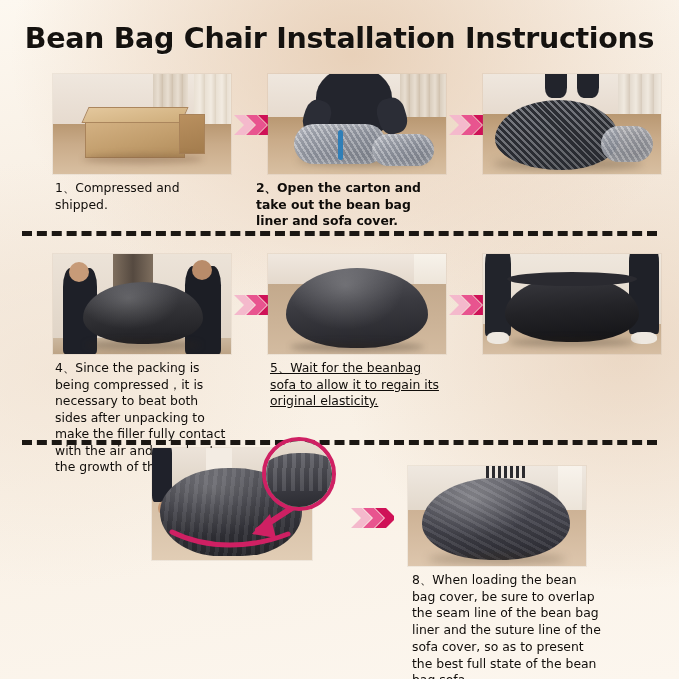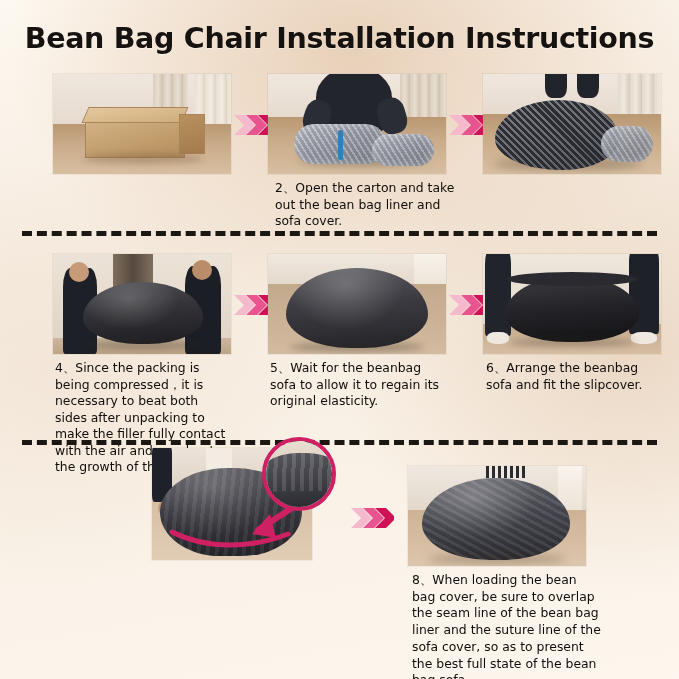--- a/index.html
+++ b/index.html
@@ -96,20 +96,21 @@
   <div class="photo" style="left:53px;top:74px;width:178px;height:100px;">
     <div class="wall" style="height:52%;"></div>
     <div class="curtain" style="left:56%;width:20%;height:60%;"></div>
     <div class="curtain" style="left:79%;width:21%;height:62%;background:repeating-linear-gradient(90deg,#e9e0d3 0px,#f2ebe1 6px,#ded3c3 11px);"></div>
     <div class="floor" style="height:50%;"></div>
     <div class="box3d" style="left:32px;top:44px;width:98px;height:38px;"></div>
     <div class="boxtop" style="left:32px;top:33px;width:98px;height:14px;transform:skewX(-24deg);"></div>
     <div class="box3d" style="left:126px;top:40px;width:24px;height:38px;background:linear-gradient(165deg,#b9905f,#a37c4d);"></div>
     <div class="blob" style="left:30px;top:80px;width:120px;height:10px;background:rgba(90,60,35,0.25);filter:blur(3px);"></div>
   </div>
+  <div class="cap" style="left:55px;top:180px;width:175px;">1、Compressed and shipped.</div>
 
   <div class="arrow" style="left:233px;top:112px;">
     <svg viewBox="0 0 44 26" aria-hidden="true">
       <polygon points="1,3 12,3 22,13 12,23 1,23 11,13" fill="#f4b9cc"></polygon>
       <polygon points="13,3 24,3 34,13 24,23 13,23 23,13" fill="#e8548f"></polygon>
       <polygon points="25,3 36,3 46,13 36,23 25,23 35,13" fill="#cf1157"></polygon>
     </svg>
   </div>
 
   <div class="photo" style="left:268px;top:74px;width:178px;height:100px;">
@@ -117,21 +118,21 @@
     <div class="curtain" style="left:74%;width:26%;height:52%;"></div>
     <div class="floor" style="height:57%;"></div>
     <div class="person" style="left:48px;top:-6px;width:76px;height:66px;background:#23252d;border-radius:45% 45% 30% 30%;"></div>
     <div class="person" style="left:36px;top:26px;width:26px;height:34px;background:#2b2d36;border-radius:40%;transform:rotate(18deg);"></div>
     <div class="person" style="left:110px;top:24px;width:28px;height:36px;background:#2b2d36;border-radius:40%;transform:rotate(-16deg);"></div>
     <div class="blob" style="left:30px;top:80px;width:130px;height:12px;background:rgba(60,45,30,0.30);filter:blur(4px);"></div>
     <div class="sealed" style="left:26px;top:50px;width:92px;height:40px;"></div>
     <div class="sealed" style="left:104px;top:60px;width:62px;height:32px;"></div>
     <div style="position:absolute;left:70px;top:56px;width:5px;height:30px;background:#2f7fb8;border-radius:3px;"></div>
   </div>
-  <div class="cap" style="left:275px;top:180px;width:180px;">2、Open the carton and take out  the bean bag liner and sofa cover.</div>
+  <div class="cap" style="left:256px;top:180px;width:180px;font-weight:bold;">2、Open the carton and take out  the bean bag liner and sofa cover.</div>
 
   <div class="arrow" style="left:448px;top:112px;">
     <svg viewBox="0 0 44 26" aria-hidden="true">
       <polygon points="1,3 12,3 22,13 12,23 1,23 11,13" fill="#f4b9cc"></polygon>
       <polygon points="13,3 24,3 34,13 24,23 13,23 23,13" fill="#e8548f"></polygon>
       <polygon points="25,3 36,3 46,13 36,23 25,23 35,13" fill="#cf1157"></polygon>
     </svg>
   </div>
 
   <div class="photo" style="left:483px;top:74px;width:178px;height:100px;">
@@ -173,21 +174,21 @@
 
   <div class="photo" style="left:268px;top:254px;width:178px;height:100px;">
     <div class="wall" style="height:32%;background:linear-gradient(180deg,#f0e8df,#e3d8cb);"></div>
     <div style="position:absolute;right:0;top:0;width:18%;height:46%;background:linear-gradient(180deg,#f7f2ea,#e8ded1);"></div>
     <div class="floor" style="height:70%;background:linear-gradient(180deg,#c3a98c 0%,#d3bba0 100%);"></div>
     <div class="beanbag" style="left:18px;top:14px;width:142px;height:80px;
          background:radial-gradient(ellipse at 42% 22%, rgba(255,255,255,0.22) 0%, rgba(255,255,255,0) 50%),
                     linear-gradient(175deg,#5a5a60 0%,#3b3b41 45%,#232328 100%);"></div>
     <div class="blob" style="left:22px;top:88px;width:134px;height:10px;background:rgba(50,40,30,0.30);filter:blur(3px);"></div>
   </div>
-  <div class="cap" style="left:270px;top:360px;width:180px;">5、Wait for the beanbag sofa to allow it to regain its original elasticity.</div>
+  <div class="cap" style="left:270px;top:360px;width:180px;text-decoration:underline;">5、Wait for the beanbag sofa to allow it to regain its original elasticity.</div>
 
   <div class="arrow" style="left:448px;top:292px;">
     <svg viewBox="0 0 44 26" aria-hidden="true">
       <polygon points="1,3 12,3 22,13 12,23 1,23 11,13" fill="#f4b9cc"></polygon>
       <polygon points="13,3 24,3 34,13 24,23 13,23 23,13" fill="#e8548f"></polygon>
       <polygon points="25,3 36,3 46,13 36,23 25,23 35,13" fill="#cf1157"></polygon>
     </svg>
   </div>
 
   <div class="photo" style="left:483px;top:254px;width:178px;height:100px;">
@@ -195,21 +196,20 @@
     <div class="floor" style="height:30%;background:linear-gradient(180deg,#c6ac8e,#d6bea3);"></div>
     <div class="person" style="left:2px;top:-4px;width:26px;height:86px;background:#22242b;border-radius:16% 16% 6% 6%;"></div>
     <div class="person" style="left:146px;top:-6px;width:30px;height:86px;background:#1f2128;border-radius:16% 16% 6% 6%;"></div>
     <div class="blob" style="left:4px;top:78px;width:22px;height:12px;background:#eee8e0;border-radius:40%;"></div>
     <div class="blob" style="left:148px;top:78px;width:26px;height:12px;background:#eee8e0;border-radius:40%;"></div>
     <div class="beanbag" style="left:22px;top:22px;width:134px;height:66px;
          background:linear-gradient(175deg,#3b3b41 0%,#232327 50%,#121215 100%);"></div>
     <div style="position:absolute;left:24px;top:18px;width:130px;height:14px;background:#2a2a30;border-radius:50%;"></div>
     <div class="blob" style="left:26px;top:84px;width:126px;height:9px;background:rgba(50,40,30,0.28);filter:blur(3px);"></div>
   </div>
-  <div class="cap" style="left:486px;top:360px;width:178px;">6、Arrange the beanbag sofa and fit the slipcover.</div>
 
   <div class="divider" id="div2"></div>
 
   <div class="photo" style="left:152px;top:448px;width:160px;height:112px;">
     <div class="wall" style="height:38%;background:linear-gradient(180deg,#ece3d9,#ded3c5);"></div>
     <div style="position:absolute;left:34%;top:0;width:16%;height:36%;background:#f3ece3;"></div>
     <div class="floor" style="height:64%;background:linear-gradient(180deg,#d3bca2,#e1cdb5);"></div>
     <div class="person" style="left:0;top:-2px;width:20px;height:56px;background:#1f212a;border-radius:12%;"></div>
     <div class="blob" style="left:6px;top:52px;width:22px;height:16px;background:#c79a76;border-radius:44%;"></div>
     <div class="blob" style="left:88px;top:46px;width:20px;height:14px;background:#c79a76;border-radius:44%;"></div>

